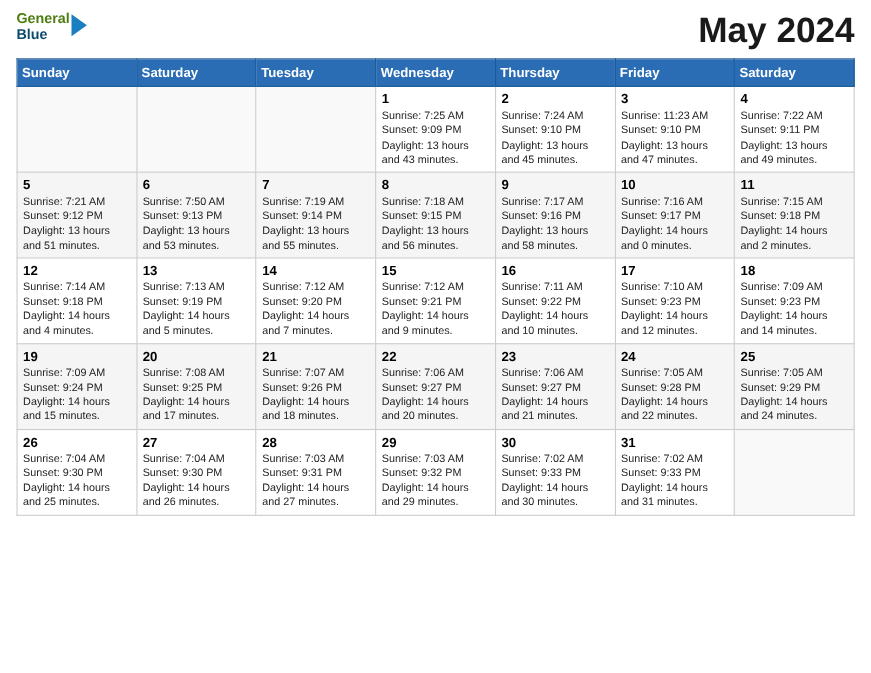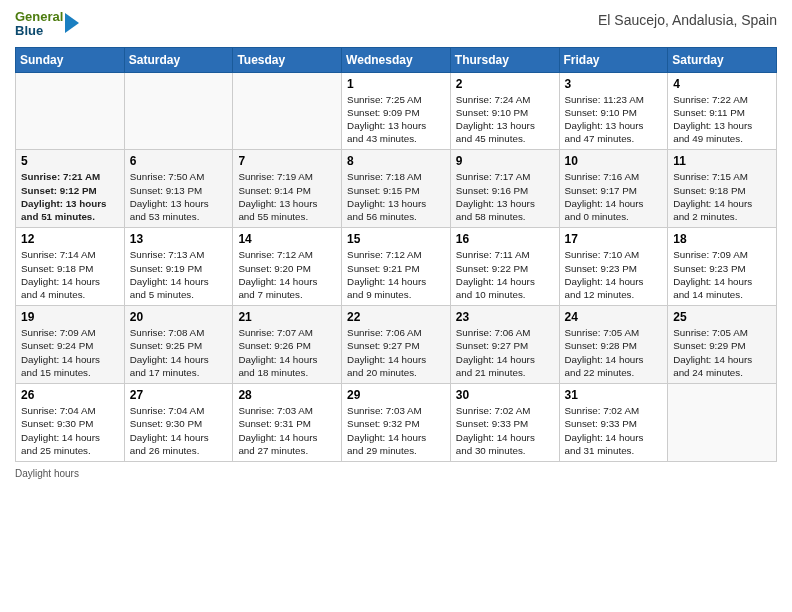--- a/index.html
+++ b/index.html
@@ -115,21 +115,21 @@
 <div class="page">
   <div class="header">
     <div class="logo">
       <div class="logo-text">
         <span class="general">General</span>
         <span class="blue">Blue</span>
       </div>
       <div class="logo-arrow"></div>
     </div>
     <div class="title-block">
-      <div class="subtitle">El Saucejo, Andalusia, Spain</div>
+      <h1>May 2024</h1>
     </div>
   </div>
 
   <table class="calendar">
     <thead>
       <tr>
       <th>Sunday</th>
           <th>Saturday</th>
           <th>Tuesday</th>
           <th>Wednesday</th>
@@ -168,21 +168,21 @@
             <span class="day-num">4</span>
             <div class="day-info" style="white-space: pre-line;">Sunrise: 7:22 AM
 Sunset: 9:11 PM
 Daylight: 13 hours
 and 49 minutes.</div>
           </td>
         </tr>
         <tr>
           <td>
             <span class="day-num">5</span>
-            <div class="day-info" style="white-space: pre-line; font-weight: bold;">Sunrise: 7:21 AM
+            <div class="day-info" style="white-space: pre-line;">Sunrise: 7:21 AM
 Sunset: 9:12 PM
 Daylight: 13 hours
 and 51 minutes.</div>
           </td>
           <td>
             <span class="day-num">6</span>
             <div class="day-info" style="white-space: pre-line;">Sunrise: 7:50 AM
 Sunset: 9:13 PM
 Daylight: 13 hours
 and 53 minutes.</div>
@@ -366,16 +366,13 @@
             <div class="day-info" style="white-space: pre-line;">Sunrise: 7:02 AM
 Sunset: 9:33 PM
 Daylight: 14 hours
 and 31 minutes.</div>
           </td>
           <td class="empty-cell"></td>
         </tr>
       </tbody>
   </table>
 
-  <div class="footer-note">
-    <span>Daylight hours</span>
-  </div>
 </div>
 
 </body></html>

